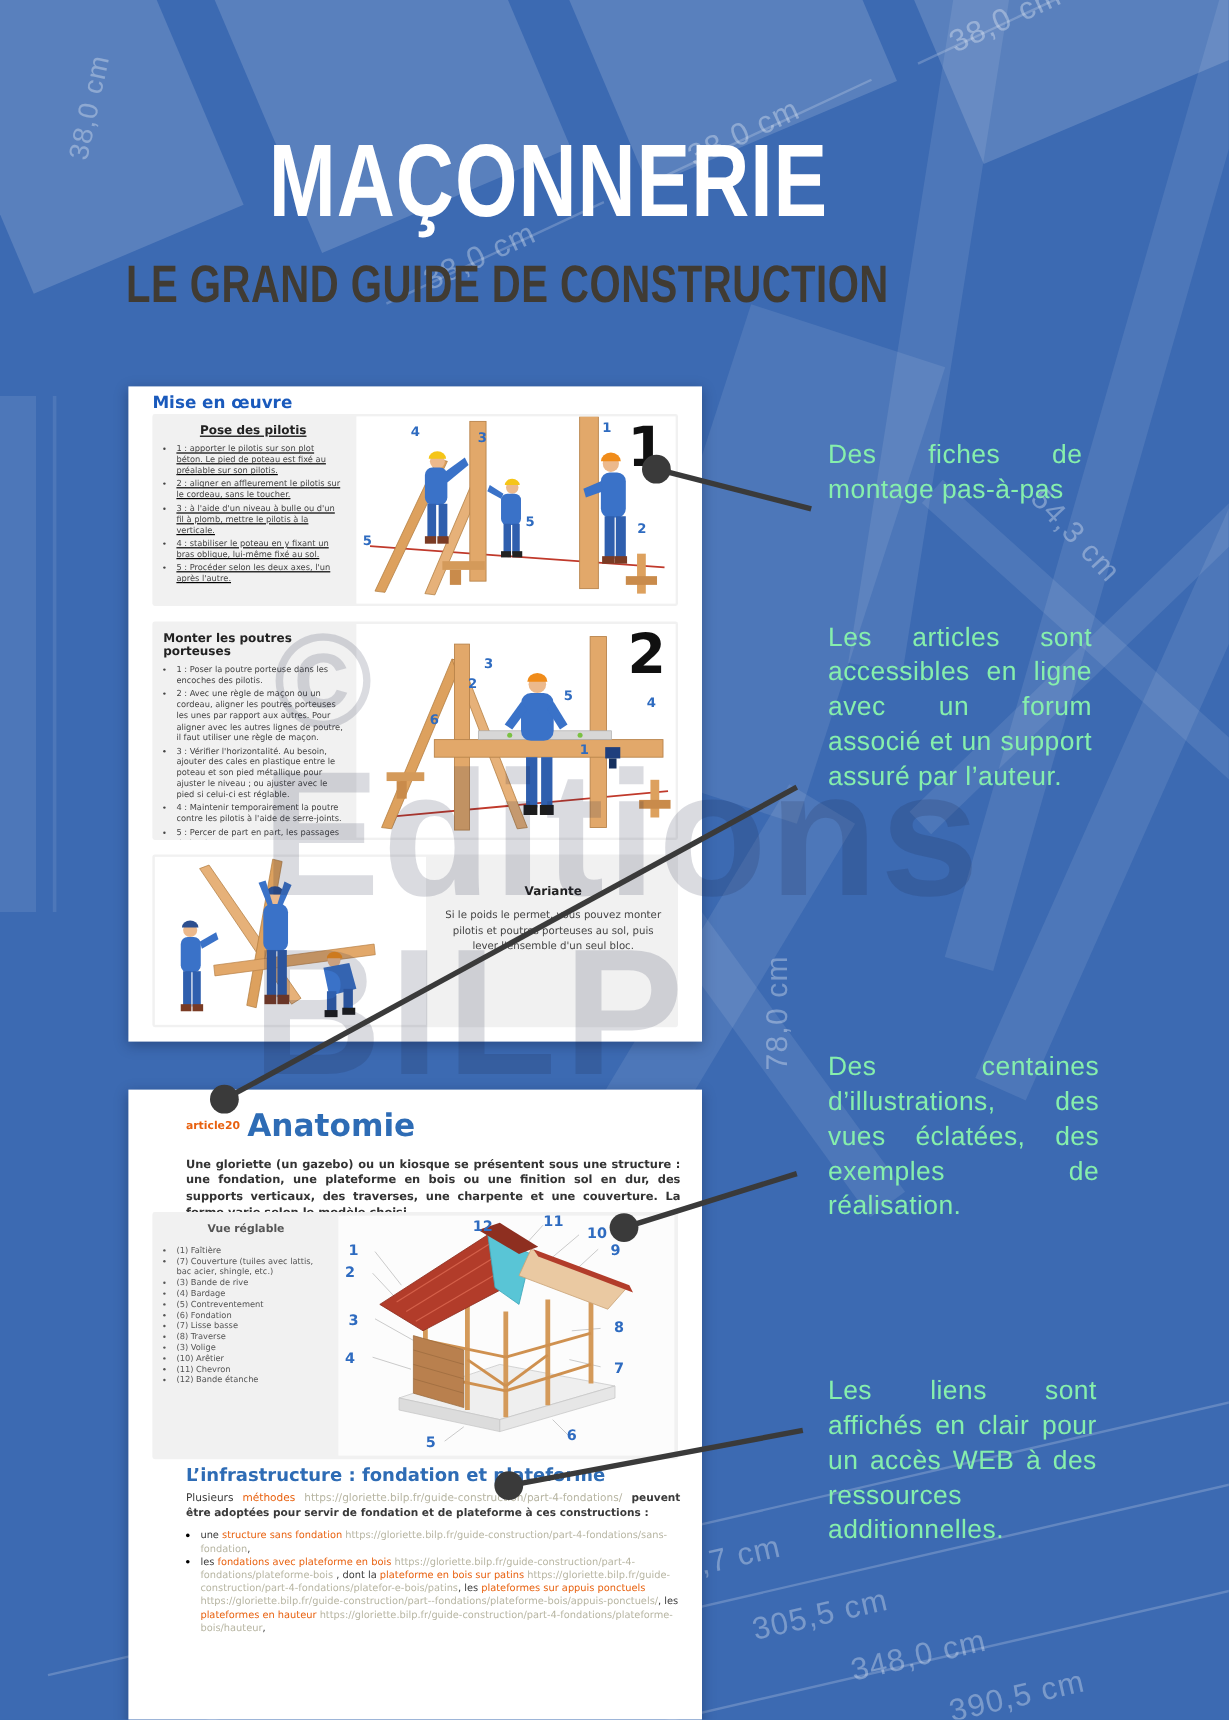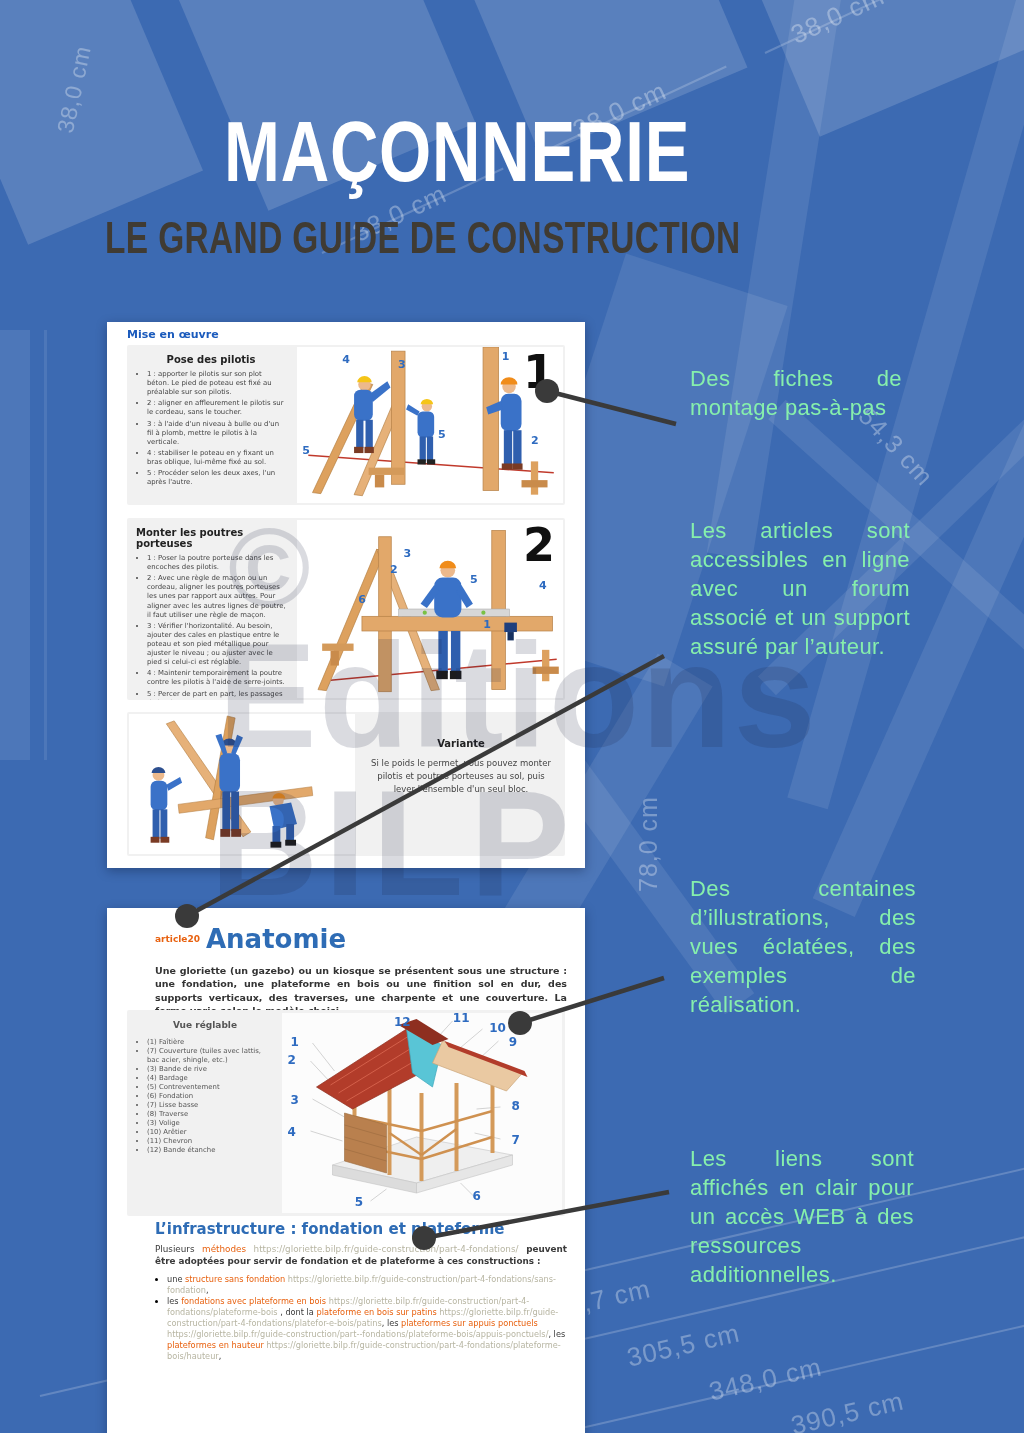--- a/index.html
+++ b/index.html
@@ -30,23 +30,23 @@
   
   .watermark{position:absolute;z-index:30;color:rgba(22,32,62,0.16);font-weight:bold;pointer-events:none;line-height:1;}
   .wm-c{left:228px;top:512px;font-size:112px;}
   .wm-1{left:218px;top:622px;font-size:148px;letter-spacing:2px;}
   .wm-2{left:210px;top:768px;font-size:150px;letter-spacing:6px;}
   
   .panel{position:absolute;left:107px;width:478px;background:#ffffff;z-index:10;
          box-shadow:0 3px 10px rgba(10,20,50,0.35);overflow:hidden;}
   .panel1{top:322px;height:546px;}
   .panel2{top:908px;height:552px;}
-  .p1-header{position:absolute;left:20px;top:6px;font-size:11px;font-weight:bold;color:#1a5abc;font-family:"DejaVu Sans",sans-serif;}
+  .p1-header{position:absolute;left:20px;top:6px;font-size:14px;font-weight:bold;color:#1a5abc;font-family:"DejaVu Sans",sans-serif;}
   .row{position:absolute;left:20px;width:438px;background:#f1f1f1;display:flex;overflow:hidden;border-radius:2px;}
-  .row1{top:23px;height:160px;}
+  .row1{top:23px;height:160px;text-decoration:underline;}
   .row2{top:196px;height:182px;}
   .row3{top:390px;height:144px;}
   .txtcol{width:168px;flex:none;padding:7px 9px;box-sizing:border-box;font-family:"DejaVu Sans",sans-serif;}
   .sec-title{font-size:10px;font-weight:bold;color:#222;margin:2px 0 5px 0;}
   .row1 .sec-title{text-align:center;}
   .bullets{margin:0;padding-left:11px;font-size:6.9px;line-height:1.32;color:#444;}
   .bullets li{margin-bottom:2px;}
   .ill{flex:1;background:#ffffff;margin:2px;position:relative;overflow:hidden;}
   .ill svg{width:100%;height:100%;display:block;}
   .ill3{width:226px;flex:none;background:#ffffff;margin:2px;position:relative;}

